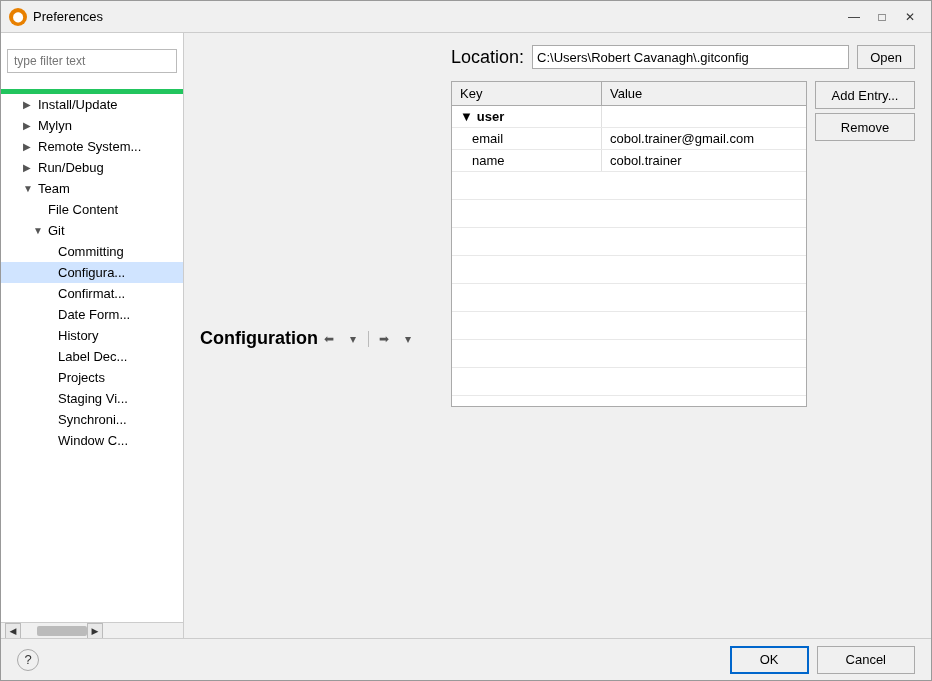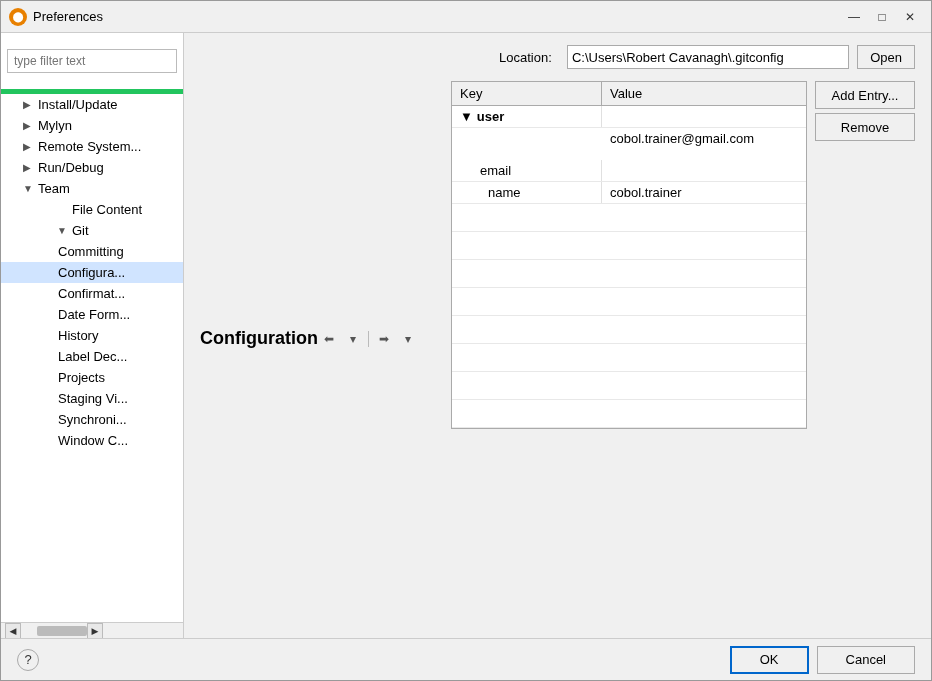--- a/index.html
+++ b/index.html
@@ -103,21 +103,21 @@
       gap: 3px;
     }
     .tree-item.selected { background: #d0e4ff; }
     .tree-item .arrow {
       font-size: 10px;
       width: 12px;
       display: inline-block;
       color: #555;
     }
     .tree-item-indent1 { padding-left: 22px; }
-    .tree-item-indent2 { padding-left: 32px; margin-left: 24px; }
+    .tree-item-indent2 { padding-left: 32px; }
     .tree-item-indent3 { padding-left: 42px; }
     .scrollbar-h {
       height: 16px;
       background: #f0f0f0;
       border-top: 1px solid #ccc;
       display: flex;
       align-items: center;
       padding: 0 4px;
     }
     .scrollbar-h-thumb {
@@ -206,23 +206,22 @@
       padding: 12px 16px;
       overflow: auto;
     }
     .location-row {
       display: flex;
       align-items: center;
       margin-bottom: 12px;
       gap: 8px;
     }
     .location-label {
-      font-size: 13px;
+      font-size: 18px;
       min-width: 60px;
-      margin-left: 48px;
     }
     .location-input {
       flex: 1;
       height: 24px;
       border: 1px solid #aaa;
       padding: 0 4px;
       font-size: 13px;
       background: #fff;
     }
     .open-btn {
@@ -492,30 +491,30 @@
 
               <div class="table-row section-header">
                 <div class="td section-key">
                   <span>▼</span>
                   <span>user</span>
                 </div>
                 <div class="td"></div>
               </div>
 
               <div class="table-row data-row">
-                <div class="td" style="padding-left: 28px; margin-top: 32px;">
+                <div class="td" style="padding-left: 20px;">
                   <span>email</span>
                 </div>
                 <div class="td">
                   <span>cobol.trainer@gmail.com</span>
                 </div>
               </div>
 
               <div class="table-row data-row">
-                <div class="td" style="padding-left: 36px;">
+                <div class="td" style="padding-left: 20px;">
                   <span>name</span>
                 </div>
                 <div class="td">
                   <span>cobol.trainer</span>
                 </div>
               </div>
 
               <div class="table-row" style="height:28px;"></div>
               <div class="table-row" style="height:28px;"></div>
               <div class="table-row" style="height:28px;"></div>

